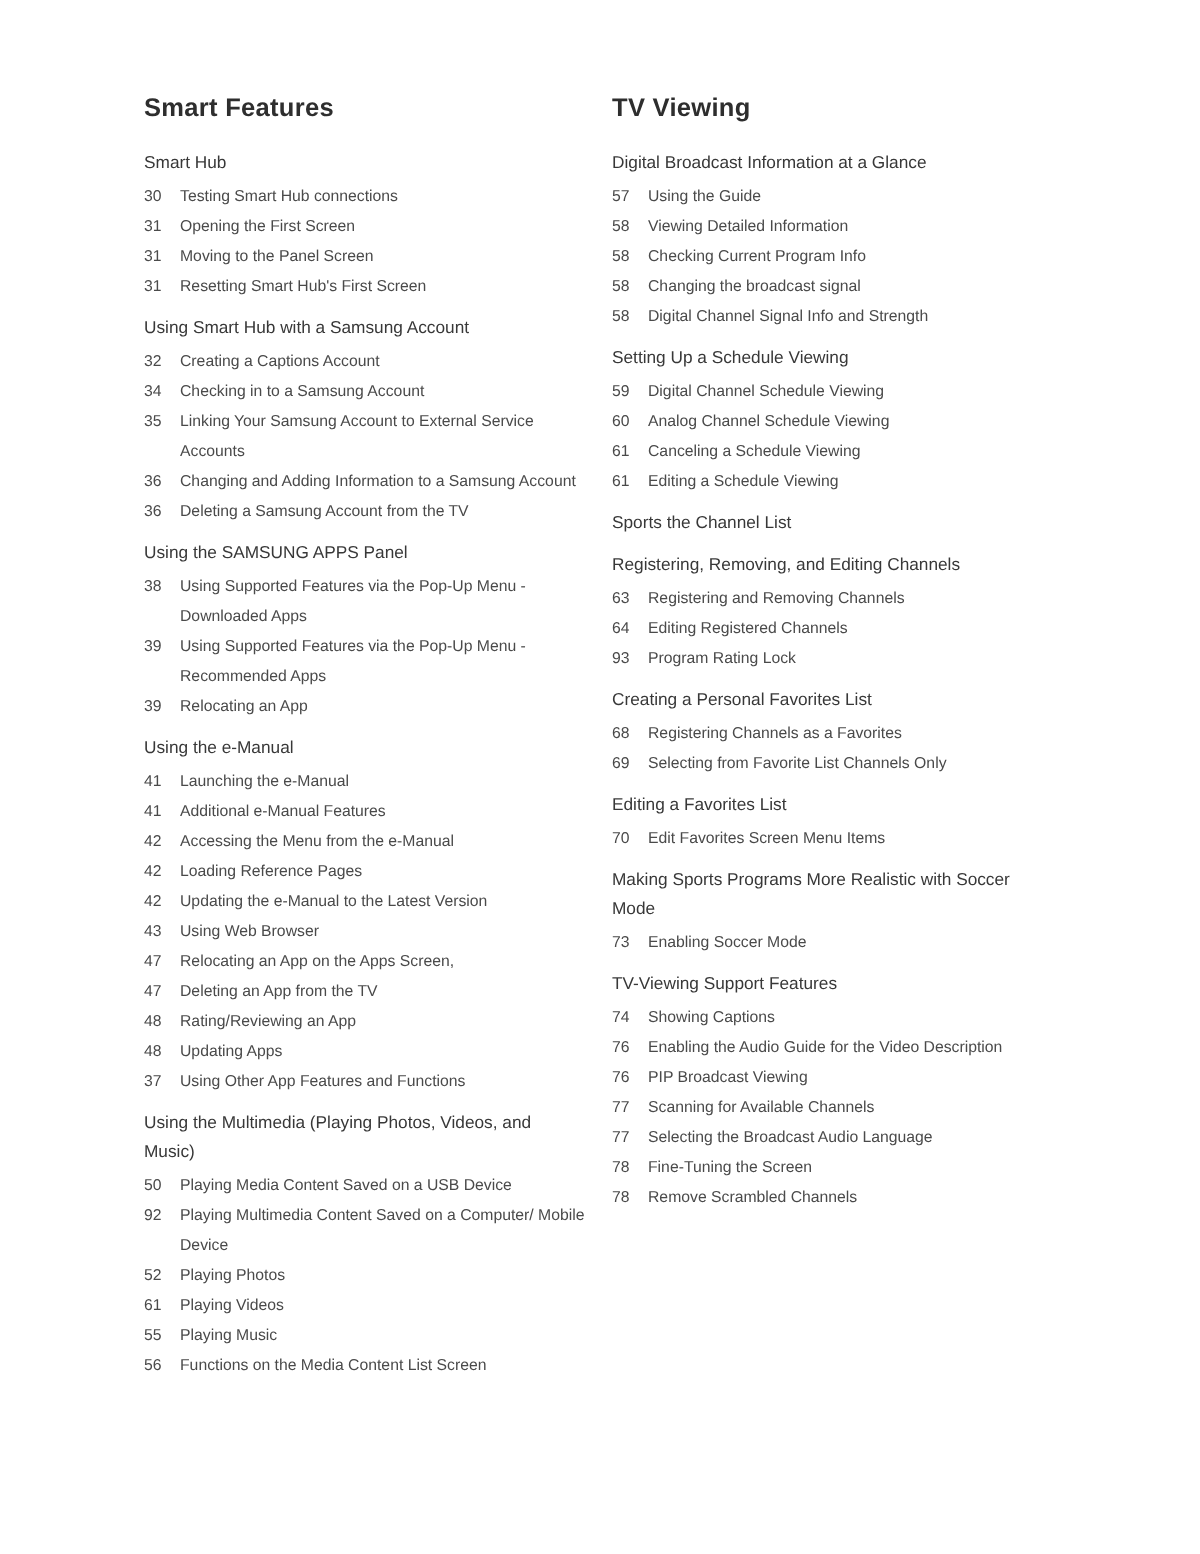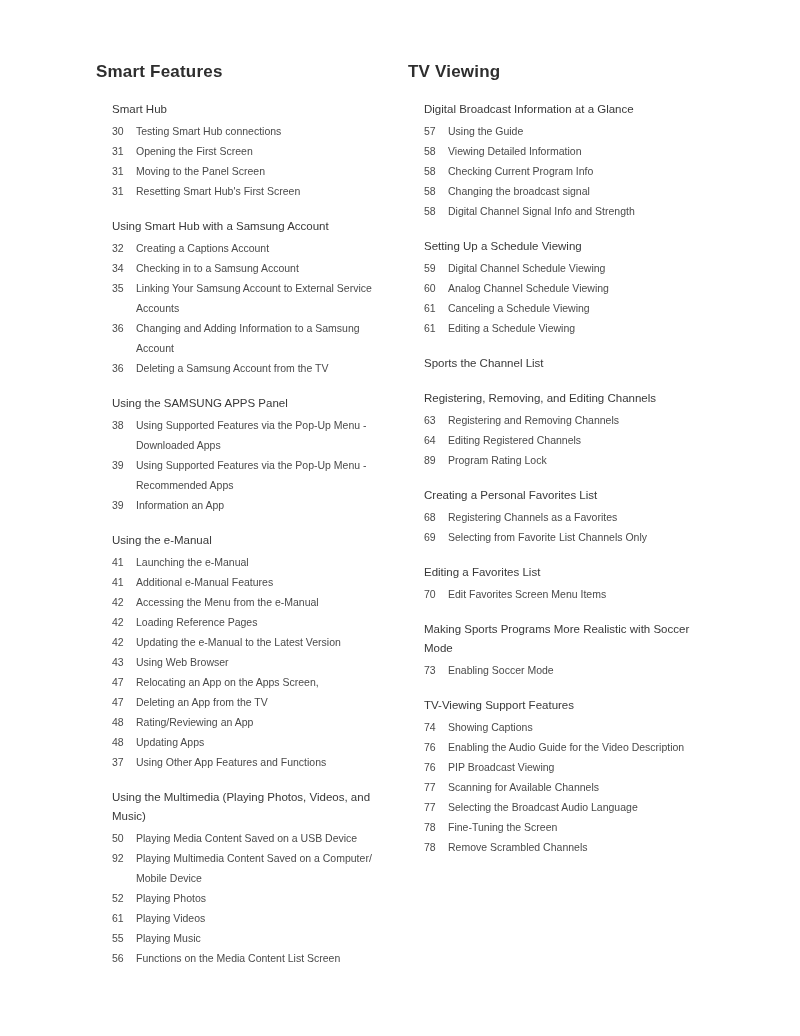--- a/index.html
+++ b/index.html
@@ -28,21 +28,21 @@
   .col-left  { left: 96px;  width: 304px; }
   .col-right { left: 408px; width: 312px; }
   .col-title {
     font-size: 17px;
     font-weight: 700;
     color: var(--title-text, #2e2e2e);
     margin: 0 0 18px 0;
     letter-spacing: 0.2px;
     line-height: 20px;
   }
-  .toc-section { margin: 16px; }
+  .toc-section { margin: 0; }
   .section-heading {
     font-size: 11.5px;
     font-weight: 400;
     color: var(--heading-text, #383838);
     line-height: 19px;
     margin: 9px 0 2px 0;
     max-width: 286px;
   }
   .toc-item {
     display: flex;
@@ -130,21 +130,21 @@
     <span class="item-text">Using Supported Features via the Pop-Up Menu - Downloaded Apps</span>
   </div>
 
   <div class="toc-item">
     <span class="page-num">39</span>
     <span class="item-text">Using Supported Features via the Pop-Up Menu - Recommended Apps</span>
   </div>
 
   <div class="toc-item">
     <span class="page-num">39</span>
-    <span class="item-text">Information an App</span>
+    <span class="item-text">Relocating an App</span>
   </div>
 </div>
   </section>
 
   <section class="toc-section">
     <h2 class="section-heading">Using the e-Manual</h2>
     <div class="items">
   <div class="toc-item">
     <span class="page-num">41</span>
     <span class="item-text">Launching the e-Manual</span>
@@ -309,21 +309,21 @@
     <span class="page-num">63</span>
     <span class="item-text">Registering and Removing Channels</span>
   </div>
 
   <div class="toc-item">
     <span class="page-num">64</span>
     <span class="item-text">Editing Registered Channels</span>
   </div>
 
   <div class="toc-item">
-    <span class="page-num">89</span>
+    <span class="page-num">93</span>
     <span class="item-text">Program Rating Lock</span>
   </div>
 </div>
   </section>
 
   <section class="toc-section">
     <h2 class="section-heading">Creating a Personal Favorites List</h2>
     <div class="items">
   <div class="toc-item">
     <span class="page-num">68</span>

